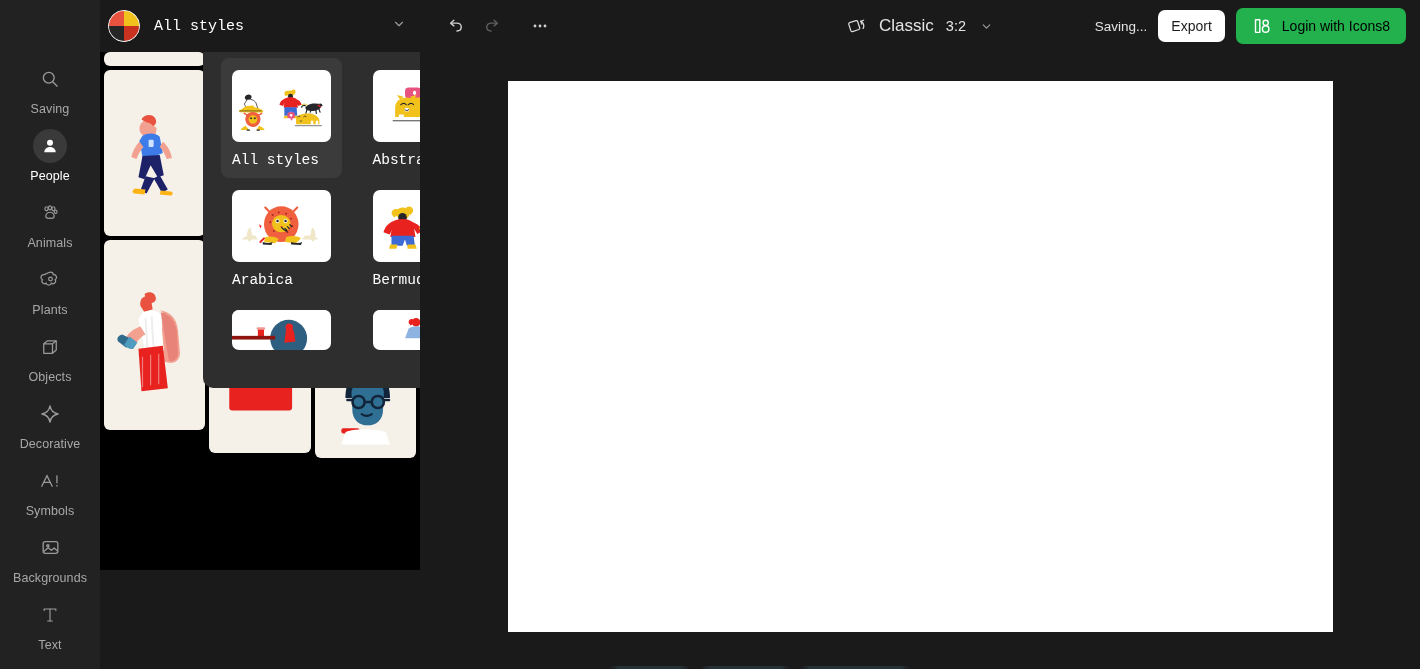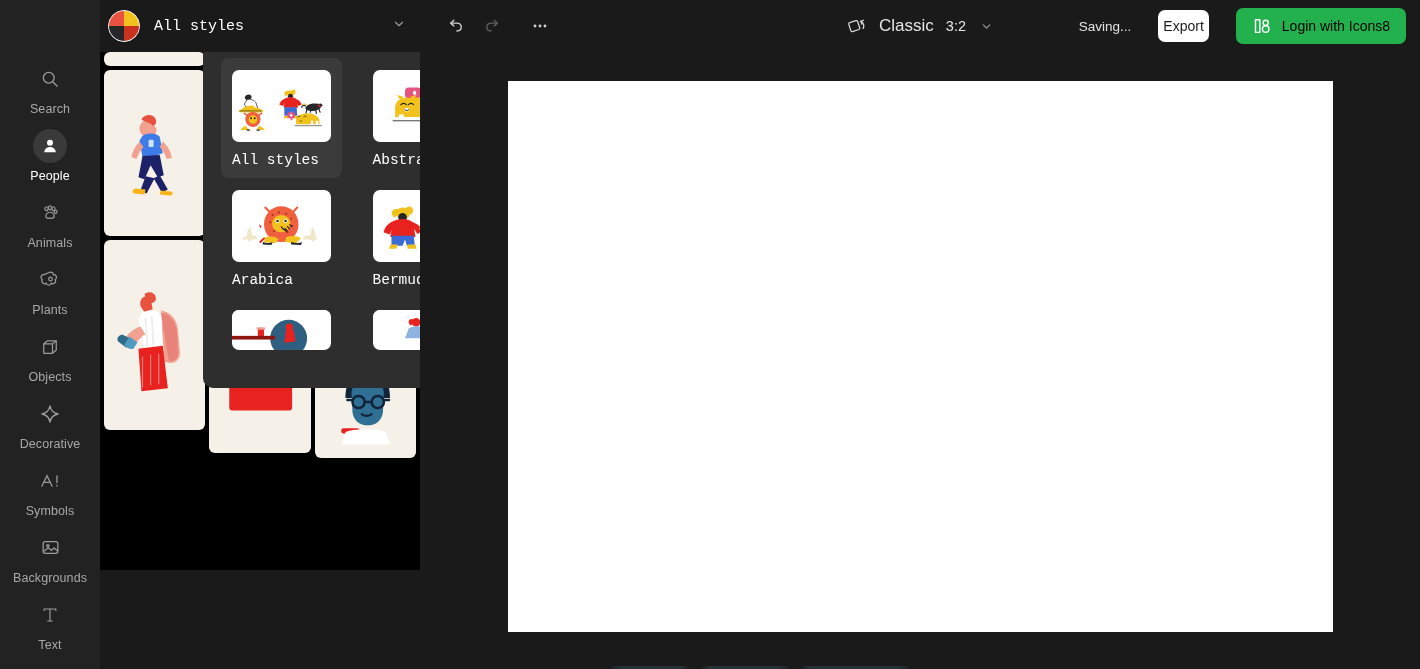--- a/index.html
+++ b/index.html
@@ -113,26 +113,26 @@
     color:#cfcfcf; cursor:pointer;
   }
   .tb-icon.dim { color:#5e5e5e; }
   .tb-left { display:flex; align-items:center; gap:4px; }
   .tb-center {
     position:absolute; left:50%; transform:translateX(-50%);
     display:flex; align-items:center; gap:10px; cursor:pointer;
   }
   .ratio-label { font-size:17px; color:#e4e4e4; }
   .ratio-num { font-size:14.5px; color:#e4e4e4; margin-left:2px; }
-  .tb-right { margin-left:auto; display:flex; align-items:center; gap:27px; }
+  .tb-right { margin-left:auto; display:flex; align-items:center; gap:11px; }
   .saving { font-size:13.5px; color:#e2e2e2; }
   .btn-export {
     background:#ffffff; color:#1c1c1c;
     font-size:14px; border:none; border-radius:7px;
-    padding:8px 5px; cursor:pointer;
+    padding:8px 13px; cursor:pointer;
   }
   .btn-login {
     background:#22b14c; color:#000000;
     font-size:14px; border:none; border-radius:7px;
     padding:8px 16px; cursor:pointer;
     display:flex; align-items:center; gap:10px;
   }
 
   
   .canvas-wrap {
@@ -157,21 +157,21 @@
 
   <div class="sidebar">
 
     <div class="side-item">
       <span class="side-icon">
         <svg width="20" height="20" viewBox="0 0 24 24" fill="none" stroke="currentColor" stroke-width="1.6">
             <circle cx="10.5" cy="10.5" r="6.5"></circle>
             <line x1="15.5" y1="15.5" x2="21" y2="21"></line>
           </svg>
       </span>
-      <span class="side-label">Search</span>
+      <span class="side-label">Saving</span>
     </div>
 
     <div class="side-item active">
       <span class="side-icon">
         <svg width="20" height="20" viewBox="0 0 24 24" fill="currentColor">
             <circle cx="12" cy="8" r="3.6"></circle>
             <path d="M5.2 19.5c0-3.6 3-6.2 6.8-6.2s6.8 2.6 6.8 6.2z"></path>
           </svg>
       </span>
       <span class="side-label">People</span>

